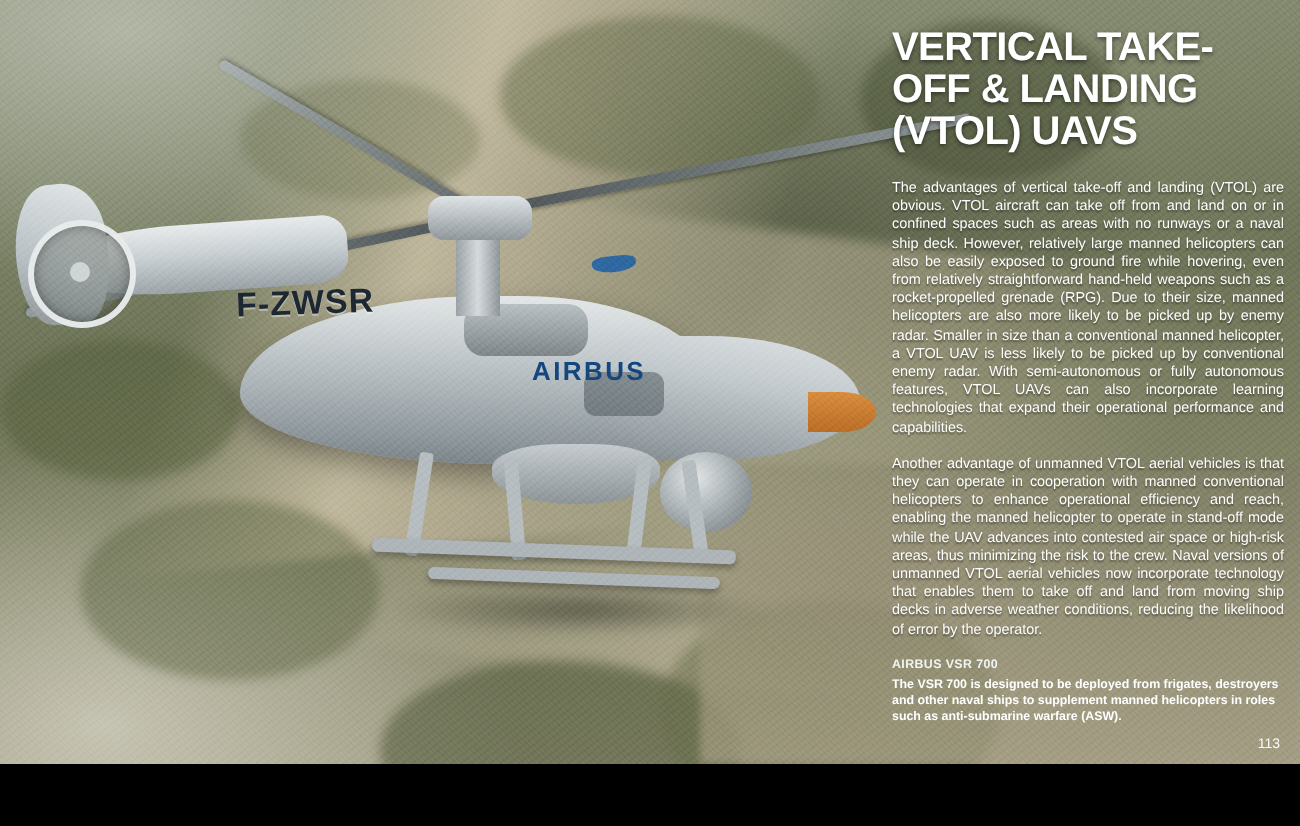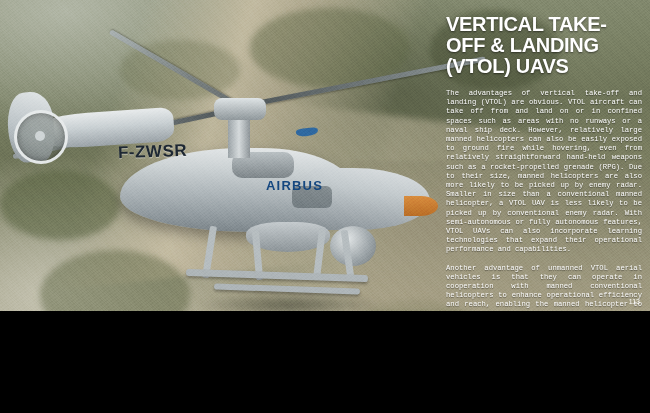--- a/index.html
+++ b/index.html
@@ -6,21 +6,21 @@
     margin: 0;
     padding: 0;
     background: #000;
   }
   body {
     font-family: "Liberation Sans", sans-serif;
   }
   .page {
     position: relative;
     width: 650px;
-    height: 311px;
+    height: 382px;
     overflow: hidden;
     background: #8d8e7f;
   }
 
   
   .photo {
     position: absolute;
     inset: 0;
     background:
       
@@ -287,21 +287,20 @@
     margin: 0 0 12px 0;
     text-transform: uppercase;
     text-shadow: 0 1px 2px rgba(0,0,0,0.5);
   }
   .body-par {
     font-size: 7.2px;
     line-height: 9.2px;
     margin: 0 0 9px 0;
     text-align: justify;
     text-shadow: 0 1px 1px rgba(0,0,0,0.45);
-    font-family: Liberation Mono, monospace;
   }
   .caption-title {
     font-size: 6.2px;
     font-weight: bold;
     letter-spacing: 0.2px;
     margin: 10px 0 3px 0;
     color: #f2f4f2;
   }
   .caption-body {
     font-size: 6.2px;

